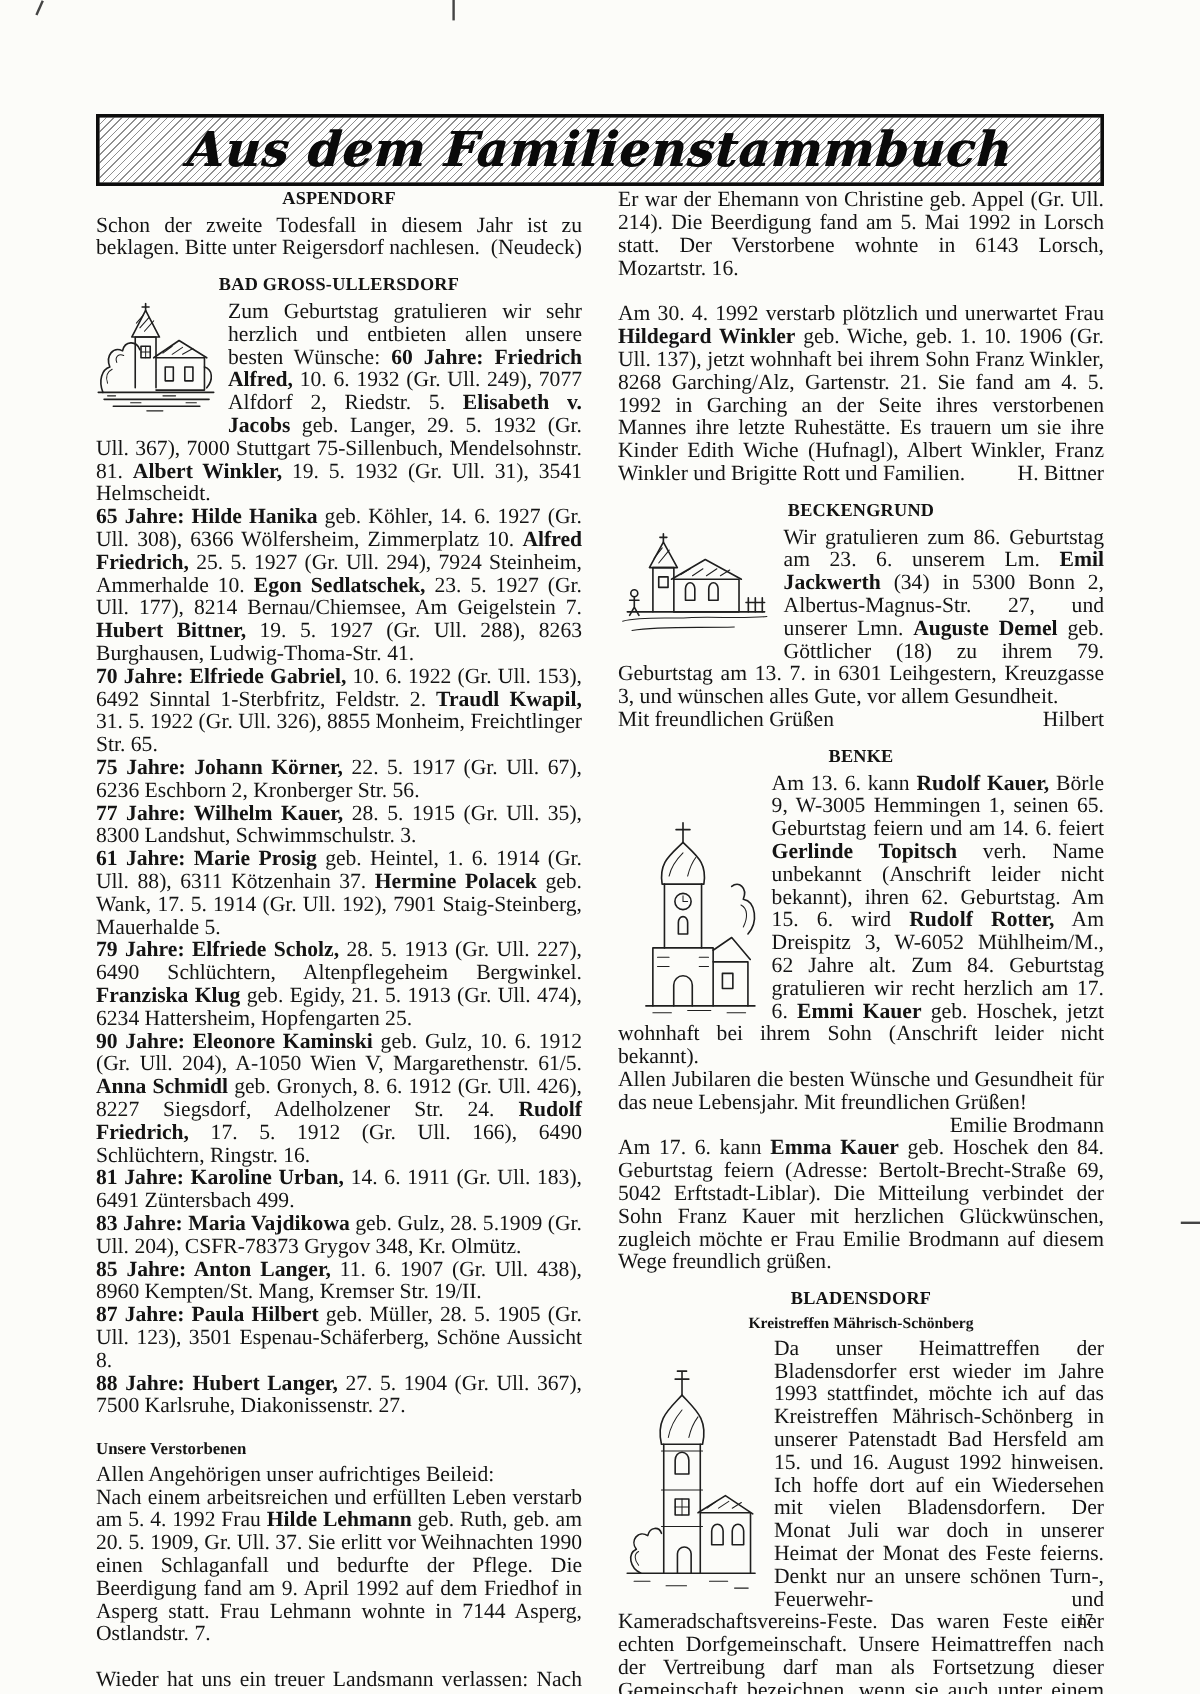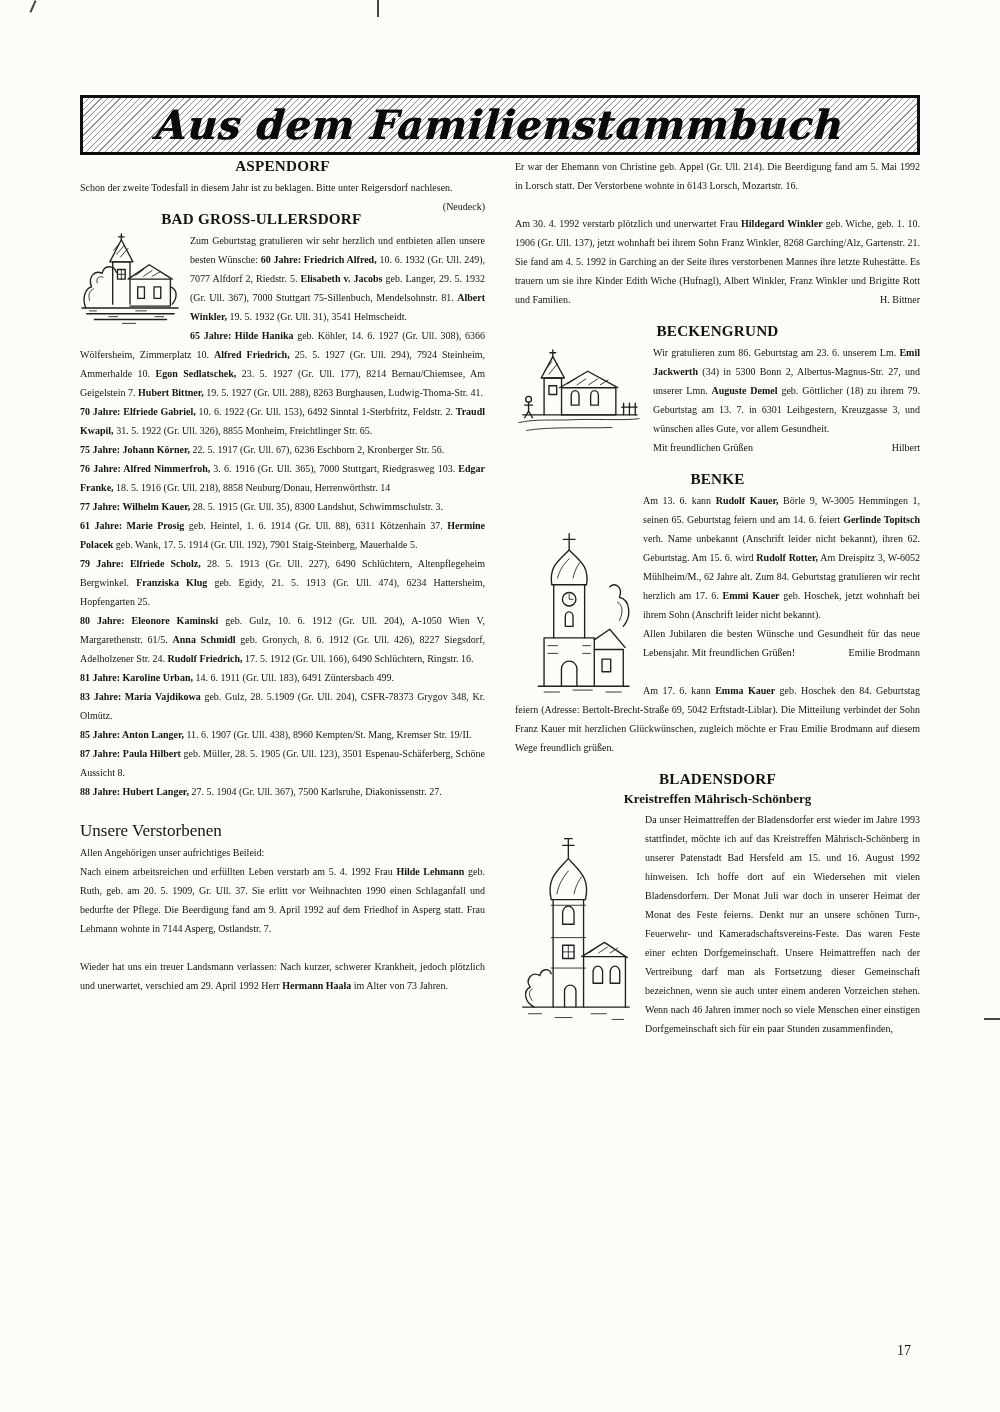--- a/index.html
+++ b/index.html
@@ -35,25 +35,25 @@
 
   .sec-head {
     text-align: center; font-weight: 700; font-size: 15.2px;
     margin: 13px 0 3px; letter-spacing: 0.2px;
   }
   .sub-head {
     text-align: center; font-weight: 700; font-size: 13px;
     margin: 0 0 3px;
   }
   .left-head {
-    font-weight: 400; font-size: 17px; text-align: left;
+    font-weight: 700; font-size: 14px; text-align: left;
     margin: 20px 0 2px;
   }
 
-  .sec-body { font-size: 10px; line-height: 19px; }
+  .sec-body { font-size: 18px; line-height: 19px; }
   .para { margin: 0; text-align: justify; }
   .para.gap { margin-top: 19px; }
   .sig { float: right; }
 
   .church { float: left; margin: 2px 10px 2px 0; }
   .church svg { display: block; }
   .church path, .church circle { fill: none; stroke: #1f1f1f; stroke-width: 1.4; stroke-linecap: round; stroke-linejoin: round; }
   .church .thin { stroke-width: 0.9; }
 
   .page-num { position: absolute; left: 897px; top: 1343px; font-size: 14px; }
@@ -100,25 +100,24 @@
               <path d="M60 56 h7 v12 h-7 z M77 56 h7 v12 h-7 z"></path>
               <path d="M96 74 C102 67 101 58 94 56"></path>
               <path d="M2 78 H102 M7 84 H98 M15 90 H90"></path>
               <path class="thin" d="M10 81 h7 M30 87 h9 M58 81 h11 M78 87 h9 M44 94 h14"></path>
             </svg>
           </span>
         <p class="para"><span>Zum Geburtstag gratulieren wir sehr herzlich und entbieten allen unsere besten Wünsche: </span><b>60 Jahre: Friedrich Alfred,</b><span> 10. 6. 1932 (Gr. Ull. 249), 7077 Alfdorf 2, Riedstr. 5. </span><b>Elisabeth v. Jacobs</b><span> geb. Langer, 29. 5. 1932 (Gr. Ull. 367), 7000 Stuttgart 75-Sillenbuch, Mendelsohnstr. 81. </span><b>Albert Winkler,</b><span> 19. 5. 1932 (Gr. Ull. 31), 3541 Helmscheidt.</span></p>
             <p class="para"><b>65 Jahre: Hilde Hanika</b><span> geb. Köhler, 14. 6. 1927 (Gr. Ull. 308), 6366 Wölfersheim, Zimmerplatz 10. </span><b>Alfred Friedrich,</b><span> 25. 5. 1927 (Gr. Ull. 294), 7924 Steinheim, Ammerhalde 10. </span><b>Egon Sedlatschek,</b><span> 23. 5. 1927 (Gr. Ull. 177), 8214 Bernau/Chiemsee, Am Geigelstein 7. </span><b>Hubert Bittner,</b><span> 19. 5. 1927 (Gr. Ull. 288), 8263 Burghausen, Ludwig-Thoma-Str. 41.</span></p>
             <p class="para"><b>70 Jahre: Elfriede Gabriel,</b><span> 10. 6. 1922 (Gr. Ull. 153), 6492 Sinntal 1-Sterbfritz, Feldstr. 2. </span><b>Traudl Kwapil,</b><span> 31. 5. 1922 (Gr. Ull. 326), 8855 Monheim, Freichtlinger Str. 65.</span></p>
             <p class="para"><b>75 Jahre: Johann Körner,</b><span> 22. 5. 1917 (Gr. Ull. 67), 6236 Eschborn 2, Kronberger Str. 56.</span></p>
-            <p class="para"><b>76 Jahre: Alfred Nimmerfroh,</b><span> 3. 6. 1916 (Gr. Ull. 365), 7000 Stuttgart, Riedgrasweg 103. </span><b>Edgar Franke,</b><span> 18. 5. 1916 (Gr. Ull. 218), 8858 Neuburg/Donau, Herrenwörthstr. 14</span></p>
             <p class="para"><b>77 Jahre: Wilhelm Kauer,</b><span> 28. 5. 1915 (Gr. Ull. 35), 8300 Landshut, Schwimmschulstr. 3.</span></p>
             <p class="para"><b>61 Jahre: Marie Prosig</b><span> geb. Heintel, 1. 6. 1914 (Gr. Ull. 88), 6311 Kötzenhain 37. </span><b>Hermine Polacek</b><span> geb. Wank, 17. 5. 1914 (Gr. Ull. 192), 7901 Staig-Steinberg, Mauerhalde 5.</span></p>
             <p class="para"><b>79 Jahre: Elfriede Scholz,</b><span> 28. 5. 1913 (Gr. Ull. 227), 6490 Schlüchtern, Altenpflegeheim Bergwinkel. </span><b>Franziska Klug</b><span> geb. Egidy, 21. 5. 1913 (Gr. Ull. 474), 6234 Hattersheim, Hopfengarten 25.</span></p>
-            <p class="para"><b>80 Jahre: Eleonore Kaminski</b><span> geb. Gulz, 10. 6. 1912 (Gr. Ull. 204), A-1050 Wien V, Margarethenstr. 61/5. </span><b>Anna Schmidl</b><span> geb. Gronych, 8. 6. 1912 (Gr. Ull. 426), 8227 Siegsdorf, Adelholzener Str. 24. </span><b>Rudolf Friedrich,</b><span> 17. 5. 1912 (Gr. Ull. 166), 6490 Schlüchtern, Ringstr. 16.</span></p>
+            <p class="para"><b>90 Jahre: Eleonore Kaminski</b><span> geb. Gulz, 10. 6. 1912 (Gr. Ull. 204), A-1050 Wien V, Margarethenstr. 61/5. </span><b>Anna Schmidl</b><span> geb. Gronych, 8. 6. 1912 (Gr. Ull. 426), 8227 Siegsdorf, Adelholzener Str. 24. </span><b>Rudolf Friedrich,</b><span> 17. 5. 1912 (Gr. Ull. 166), 6490 Schlüchtern, Ringstr. 16.</span></p>
             <p class="para"><b>81 Jahre: Karoline Urban,</b><span> 14. 6. 1911 (Gr. Ull. 183), 6491 Züntersbach 499.</span></p>
             <p class="para"><b>83 Jahre: Maria Vajdikowa</b><span> geb. Gulz, 28. 5.1909 (Gr. Ull. 204), CSFR-78373 Grygov 348, Kr. Olmütz.</span></p>
             <p class="para"><b>85 Jahre: Anton Langer,</b><span> 11. 6. 1907 (Gr. Ull. 438), 8960 Kempten/St. Mang, Kremser Str. 19/II.</span></p>
             <p class="para"><b>87 Jahre: Paula Hilbert</b><span> geb. Müller, 28. 5. 1905 (Gr. Ull. 123), 3501 Espenau-Schäferberg, Schöne Aussicht 8.</span></p>
             <p class="para"><b>88 Jahre: Hubert Langer,</b><span> 27. 5. 1904 (Gr. Ull. 367), 7500 Karlsruhe, Diakonissenstr. 27.</span></p>
           </div>
 
         <h3 class="left-head">Unsere Verstorbenen</h3>
         <div class="sec-body">
             <p class="para"><span>Allen Angehörigen unser aufrichtiges Beileid:</span></p>

